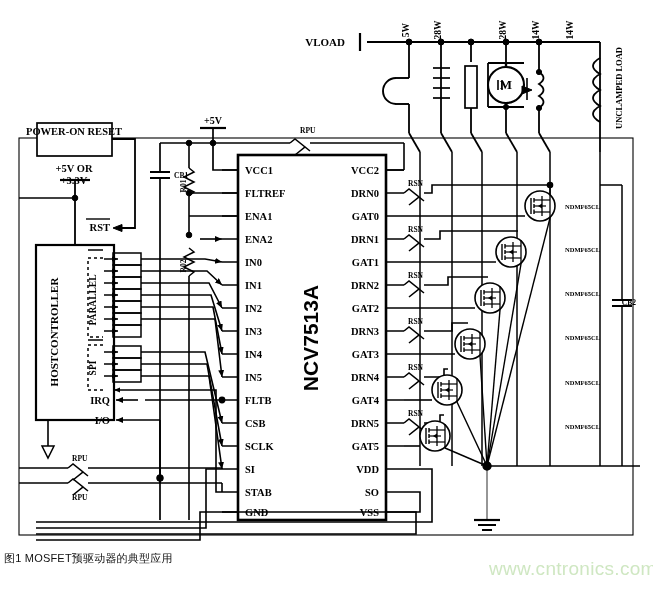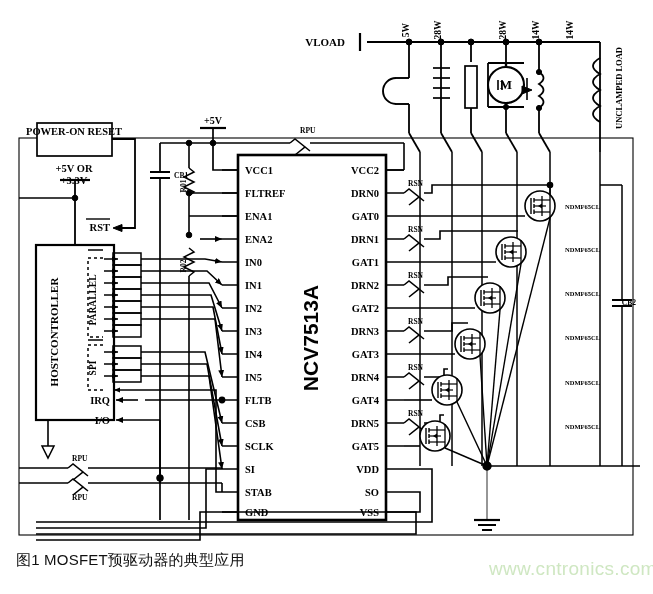--- a/index.html
+++ b/index.html
@@ -1,21 +1,21 @@
 <!DOCTYPE html>
 <html><head>
 <meta charset="utf-8">
 <style>
   html,body{margin:0;padding:0;background:#ffffff;}
   body{width:653px;height:594px;position:relative;
        font-family:"Liberation Serif",serif;color:#000;}
   #sheet{position:absolute;left:0;top:0;width:653px;height:594px;overflow:hidden;}
   svg{position:absolute;left:0;top:0;}
-  .cap{position:absolute;left:16px;top:551px;font-family:"Liberation Sans",sans-serif;
-       font-size:15px;color:#111;letter-spacing:.2px;}
+  .cap{position:absolute;left:4px;top:551px;font-family:"Liberation Sans",sans-serif;
+       font-size:11px;color:#111;letter-spacing:.2px;}
   .wm{position:absolute;left:489px;top:558px;font-family:"Liberation Sans",sans-serif;
       font-size:19px;color:#cfe7c2;letter-spacing:.3px;}
 </style>
 </head>
 <body>
 
 <div id="sheet">
 
   <svg width="653" height="594" viewBox="0 0 653 594">
     <defs>

